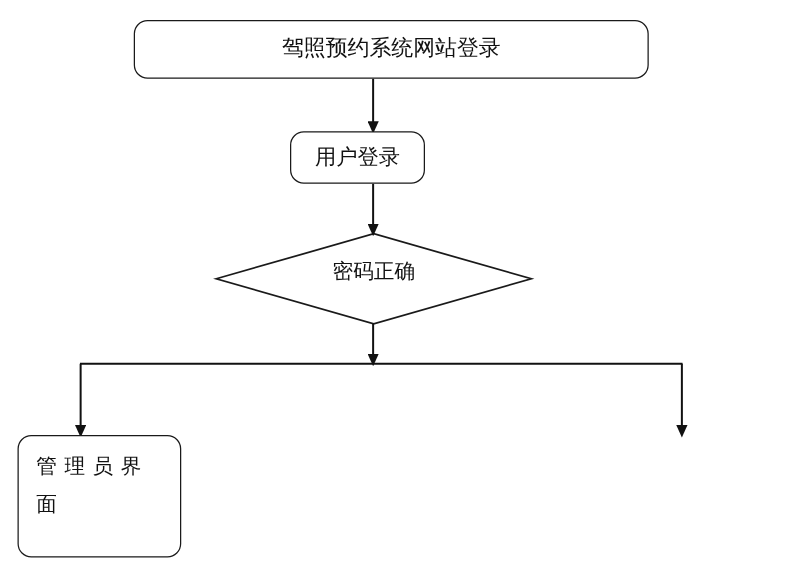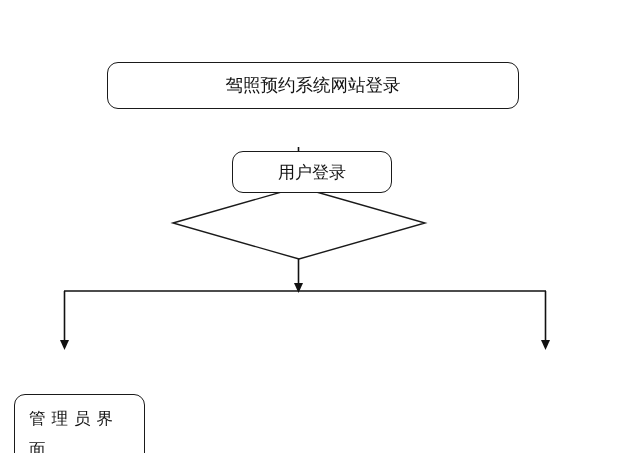--- a/index.html
+++ b/index.html
@@ -27,21 +27,20 @@
   .node {
     position: absolute;
     box-sizing: border-box;
     background: #ffffff;
     border: 1.4px solid #1a1a1a;
     color: #111111;
     display: flex;
   }
   .node.rounded {
     border-radius: 11px;
-    margin-top: 46px;
   }
   .node-label {
     font-size: 17px;
     line-height: 1.55;
     color: #111111;
     white-space: pre-line;
   }
   
   #node-start {
     left: 107px;
@@ -49,21 +48,21 @@
     width: 412px;
     height: 47px;
     align-items: center;
     justify-content: center;
   }
   #node-start .node-label { font-size: 17.5px; }
   
   #node-user-login {
     left: 232px;
     top: 105px;
-    width: 160px;
+    width: 108px;
     height: 42px;
     align-items: center;
     justify-content: center;
   }
   
   #node-decision {
     position: absolute;
     left: 173px;
     top: 187px;
     width: 252px;
@@ -134,20 +133,23 @@
   </svg>
 
   <div class="node rounded" id="node-start">
     <span class="node-label">驾照预约系统网站登录</span>
   </div>
 
   <div class="node rounded" id="node-user-login">
     <span class="node-label">用户登录</span>
   </div>
 
+  <div id="node-decision">
+    <span class="node-label">密码正确</span>
+  </div>
 
   <div class="node rounded" id="node-admin-ui">
     <span class="node-label">管理员界
 面</span>
   </div>
 
 
 </div>
 
 </body></html>

